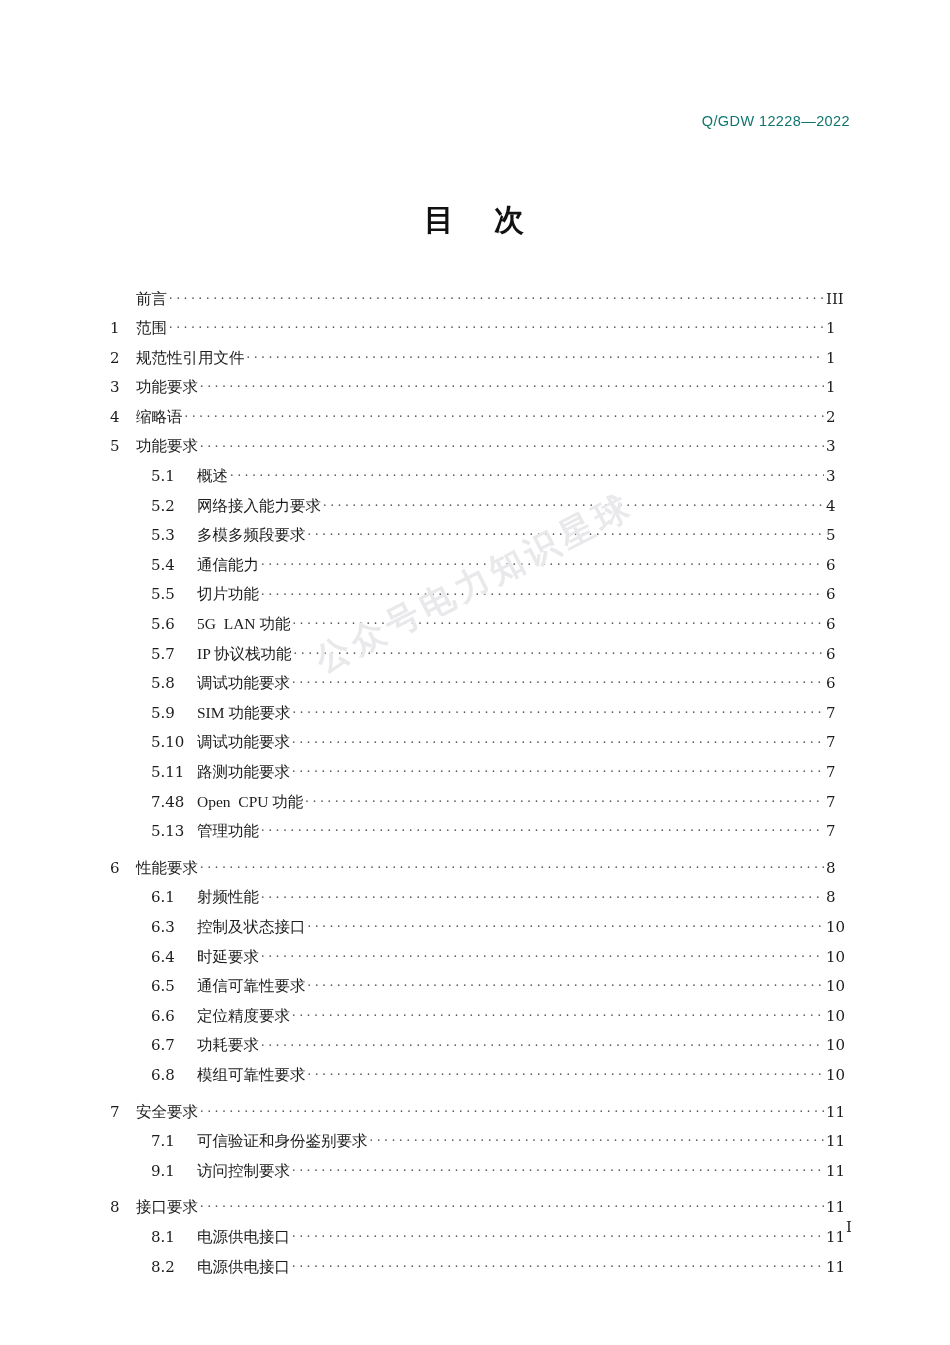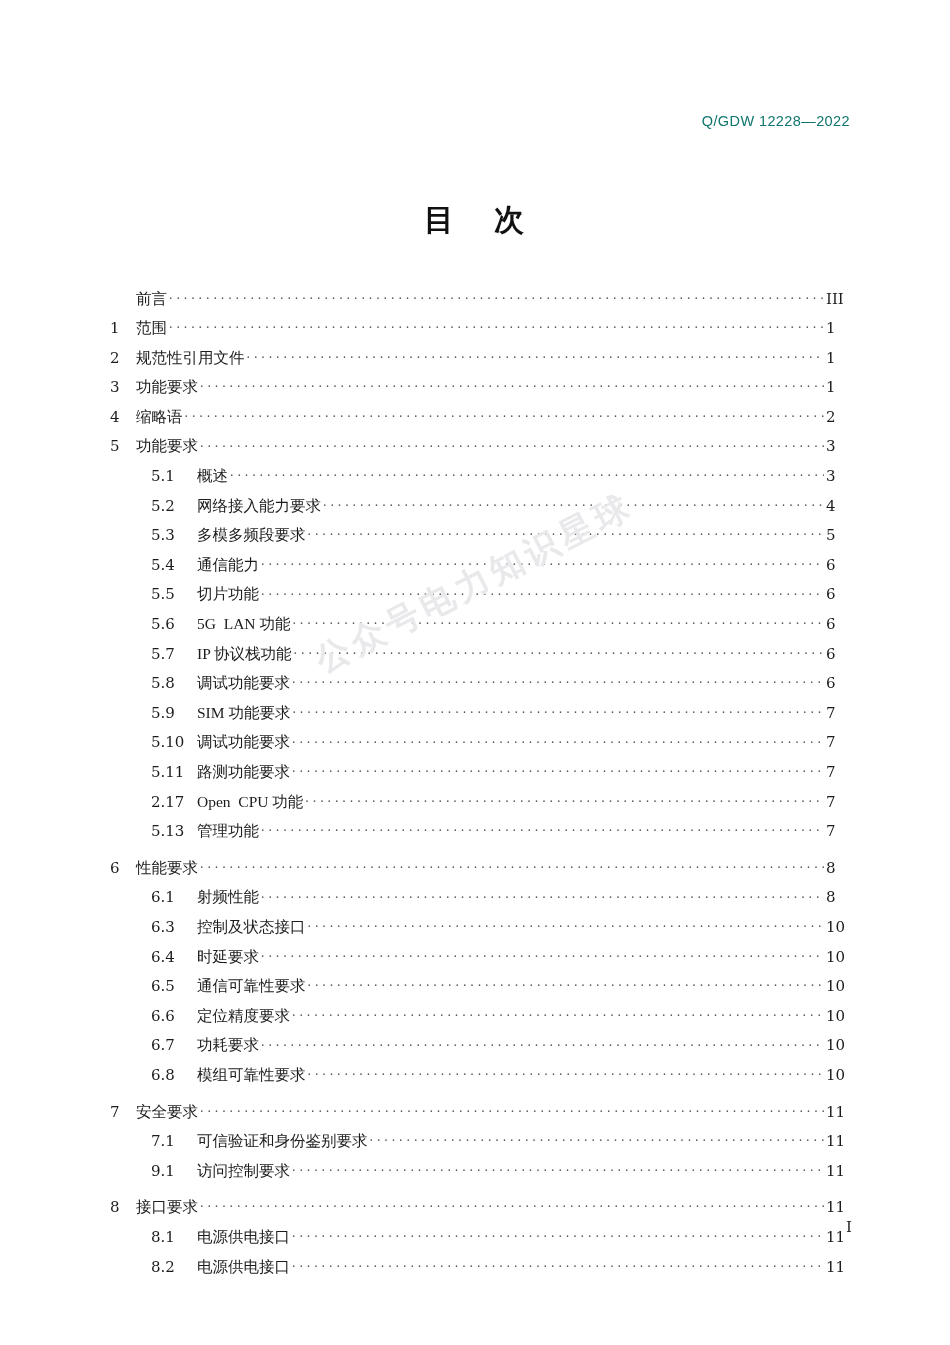--- a/index.html
+++ b/index.html
@@ -162,21 +162,21 @@
       <div class="toc-row lvl2"><span class="toc-num">5.2</span><span class="toc-label">网络接入能力要求</span><span class="toc-dots"></span><span class="toc-page">4</span></div>
       <div class="toc-row lvl2"><span class="toc-num">5.3</span><span class="toc-label">多模多频段要求</span><span class="toc-dots"></span><span class="toc-page">5</span></div>
       <div class="toc-row lvl2"><span class="toc-num">5.4</span><span class="toc-label">通信能力</span><span class="toc-dots"></span><span class="toc-page">6</span></div>
       <div class="toc-row lvl2"><span class="toc-num">5.5</span><span class="toc-label">切片功能</span><span class="toc-dots"></span><span class="toc-page">6</span></div>
       <div class="toc-row lvl2"><span class="toc-num">5.6</span><span class="toc-label">5G  LAN 功能</span><span class="toc-dots"></span><span class="toc-page">6</span></div>
       <div class="toc-row lvl2"><span class="toc-num">5.7</span><span class="toc-label">IP 协议栈功能</span><span class="toc-dots"></span><span class="toc-page">6</span></div>
       <div class="toc-row lvl2"><span class="toc-num">5.8</span><span class="toc-label">调试功能要求</span><span class="toc-dots"></span><span class="toc-page">6</span></div>
       <div class="toc-row lvl2"><span class="toc-num">5.9</span><span class="toc-label">SIM 功能要求</span><span class="toc-dots"></span><span class="toc-page">7</span></div>
       <div class="toc-row lvl2"><span class="toc-num">5.10</span><span class="toc-label">调试功能要求</span><span class="toc-dots"></span><span class="toc-page">7</span></div>
       <div class="toc-row lvl2"><span class="toc-num">5.11</span><span class="toc-label">路测功能要求</span><span class="toc-dots"></span><span class="toc-page">7</span></div>
-      <div class="toc-row lvl2"><span class="toc-num">2.17</span><span class="toc-label">Open  CPU 功能</span><span class="toc-dots"></span><span class="toc-page">7</span></div>
+      <div class="toc-row lvl2"><span class="toc-num">7.48</span><span class="toc-label">Open  CPU 功能</span><span class="toc-dots"></span><span class="toc-page">7</span></div>
       <div class="toc-row lvl2"><span class="toc-num">5.13</span><span class="toc-label">管理功能</span><span class="toc-dots"></span><span class="toc-page">7</span></div>
       <div class="toc-row lvl1 gap-before"><span class="toc-num">6</span><span class="toc-label">性能要求</span><span class="toc-dots"></span><span class="toc-page">8</span></div>
       <div class="toc-row lvl2"><span class="toc-num">6.1</span><span class="toc-label">射频性能</span><span class="toc-dots"></span><span class="toc-page">8</span></div>
       <div class="toc-row lvl2"><span class="toc-num">6.3</span><span class="toc-label">控制及状态接口</span><span class="toc-dots"></span><span class="toc-page">10</span></div>
       <div class="toc-row lvl2"><span class="toc-num">6.4</span><span class="toc-label">时延要求</span><span class="toc-dots"></span><span class="toc-page">10</span></div>
       <div class="toc-row lvl2"><span class="toc-num">6.5</span><span class="toc-label">通信可靠性要求</span><span class="toc-dots"></span><span class="toc-page">10</span></div>
       <div class="toc-row lvl2"><span class="toc-num">6.6</span><span class="toc-label">定位精度要求</span><span class="toc-dots"></span><span class="toc-page">10</span></div>
       <div class="toc-row lvl2"><span class="toc-num">6.7</span><span class="toc-label">功耗要求</span><span class="toc-dots"></span><span class="toc-page">10</span></div>
       <div class="toc-row lvl2"><span class="toc-num">6.8</span><span class="toc-label">模组可靠性要求</span><span class="toc-dots"></span><span class="toc-page">10</span></div>
       <div class="toc-row lvl1 gap-before"><span class="toc-num">7</span><span class="toc-label">安全要求</span><span class="toc-dots"></span><span class="toc-page">11</span></div>

